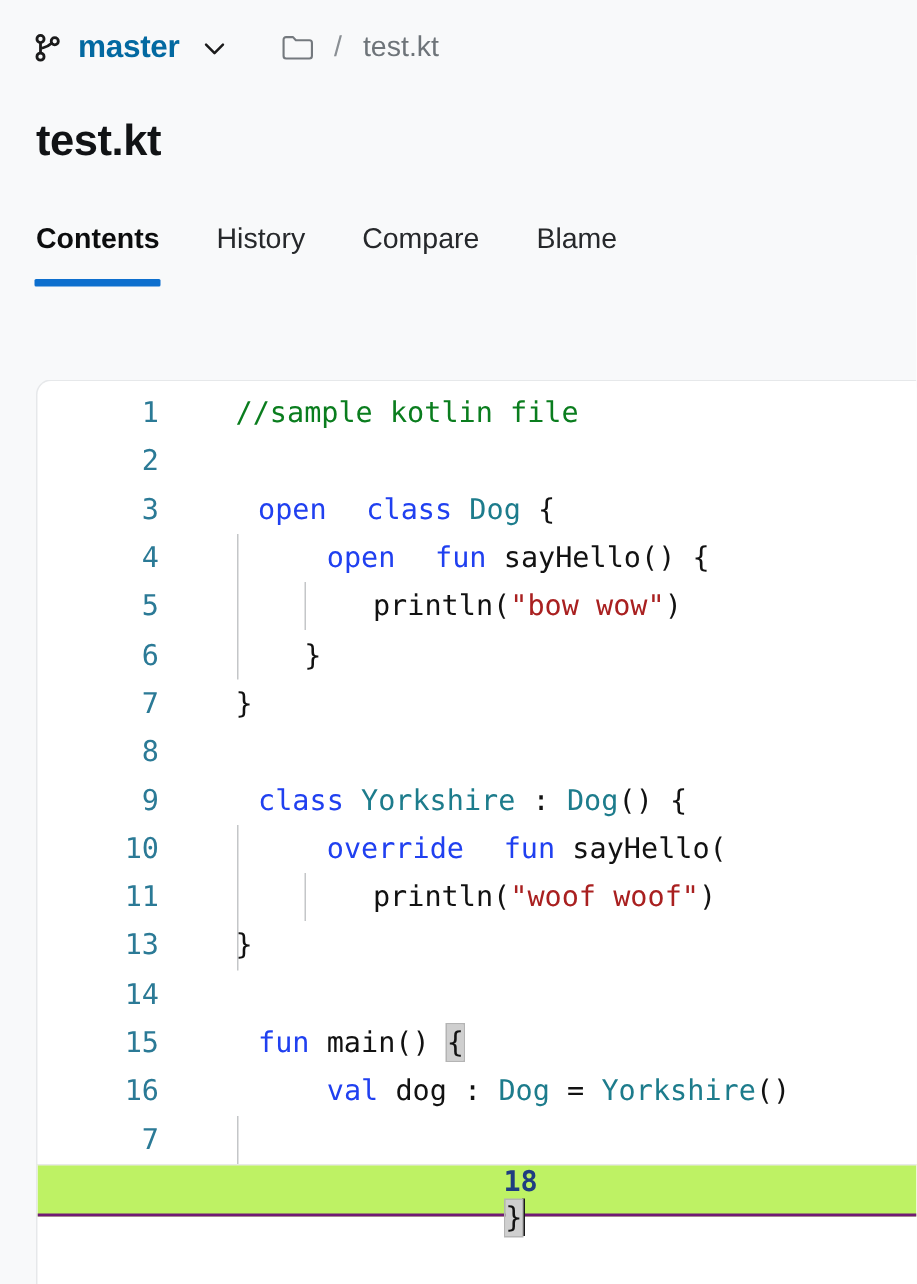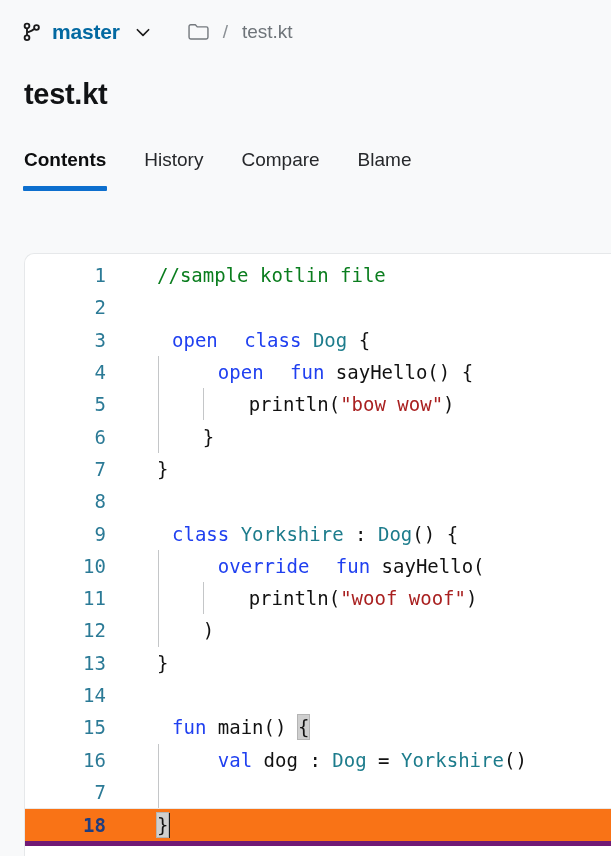--- a/index.html
+++ b/index.html
@@ -123,23 +123,24 @@
     font-size: 19px;
   }
   .code-line {
     position: relative;
     display: flex;
     height: 32.3px;
     align-items: center;
     white-space: pre;
   }
   .code-line.current {
-    background: #f97316;
+    background: #bef264;
     border-top: 1px solid #e9e9e9;
-    border-bottom: 5px solid #701a75;
+    border-bottom: 2px solid #701a75;
+    flex-direction: column;
   }
   .gutter {
     flex: 0 0 auto;
     width: 81px;
     text-align: right;
     padding-right: 0;
     color: #2b7a96;
     font-size: 19px;
     user-select: none;
   }
@@ -237,21 +238,20 @@
       <div class="code-line"><div class="gutter">2</div><div class="code-text">&nbsp;</div></div>
       <div class="code-line"><div class="gutter">3</div><div class="code-text"><span class="tok-kw">open</span><span class="tok-plain"> </span><span class="tok-kw">class</span><span class="tok-plain"> </span><span class="tok-type">Dog</span><span class="tok-plain"> </span><span class="tok-plain">{</span></div></div>
       <div class="code-line"><div class="gutter">4</div><div class="code-text"><span class="tok-plain"> </span><span class="tok-plain"> </span><span class="tok-plain"> </span><span class="tok-plain"> </span><span class="tok-kw">open</span><span class="tok-plain"> </span><span class="tok-kw">fun</span><span class="tok-plain"> </span><span class="tok-plain">sayHello</span><span class="tok-plain">(</span><span class="tok-plain">)</span><span class="tok-plain"> </span><span class="tok-plain">{</span></div></div>
       <div class="code-line"><div class="gutter">5</div><div class="code-text"><span class="tok-plain"> </span><span class="tok-plain"> </span><span class="tok-plain"> </span><span class="tok-plain"> </span><span class="tok-plain"> </span><span class="tok-plain"> </span><span class="tok-plain"> </span><span class="tok-plain"> </span><span class="tok-plain">println</span><span class="tok-plain">(</span><span class="tok-str">"bow wow"</span><span class="tok-plain">)</span></div></div>
       <div class="code-line"><div class="gutter">6</div><div class="code-text"><span class="tok-plain"> </span><span class="tok-plain"> </span><span class="tok-plain"> </span><span class="tok-plain"> </span><span class="tok-plain">}</span></div></div>
       <div class="code-line"><div class="gutter">7</div><div class="code-text"><span class="tok-plain">}</span></div></div>
       <div class="code-line"><div class="gutter">8</div><div class="code-text">&nbsp;</div></div>
       <div class="code-line"><div class="gutter">9</div><div class="code-text"><span class="tok-kw">class</span><span class="tok-plain"> </span><span class="tok-type">Yorkshire</span><span class="tok-plain"> </span><span class="tok-plain">:</span><span class="tok-plain"> </span><span class="tok-type">Dog</span><span class="tok-plain">(</span><span class="tok-plain">)</span><span class="tok-plain"> </span><span class="tok-plain">{</span></div></div>
       <div class="code-line"><div class="gutter">10</div><div class="code-text"><span class="tok-plain"> </span><span class="tok-plain"> </span><span class="tok-plain"> </span><span class="tok-plain"> </span><span class="tok-kw">override</span><span class="tok-plain"> </span><span class="tok-kw">fun</span><span class="tok-plain"> </span><span class="tok-plain">sayHello</span><span class="tok-plain">(</span></div></div>
       <div class="code-line"><div class="gutter">11</div><div class="code-text"><span class="tok-plain"> </span><span class="tok-plain"> </span><span class="tok-plain"> </span><span class="tok-plain"> </span><span class="tok-plain"> </span><span class="tok-plain"> </span><span class="tok-plain"> </span><span class="tok-plain"> </span><span class="tok-plain">println</span><span class="tok-plain">(</span><span class="tok-str">"woof woof"</span><span class="tok-plain">)</span></div></div>
-      <div class="code-line"><div class="gutter">12</div><div class="code-text"><span class="tok-plain"> </span><span class="tok-plain"> </span><span class="tok-plain"> </span><span class="tok-plain"> </span><span class="tok-plain">)</span></div></div>
       <div class="code-line"><div class="gutter">13</div><div class="code-text"><span class="tok-plain">}</span></div></div>
       <div class="code-line"><div class="gutter">14</div><div class="code-text">&nbsp;</div></div>
       <div class="code-line"><div class="gutter">15</div><div class="code-text"><span class="tok-kw">fun</span><span class="tok-plain"> </span><span class="tok-plain">main</span><span class="tok-plain">(</span><span class="tok-plain">)</span><span class="tok-plain"> </span><span class="tok-plain brace-match">{</span></div></div>
       <div class="code-line"><div class="gutter">16</div><div class="code-text"><span class="tok-plain"> </span><span class="tok-plain"> </span><span class="tok-plain"> </span><span class="tok-plain"> </span><span class="tok-kw">val</span><span class="tok-plain"> </span><span class="tok-plain">dog</span><span class="tok-plain"> </span><span class="tok-plain">:</span><span class="tok-plain"> </span><span class="tok-type">Dog</span><span class="tok-plain"> </span><span class="tok-plain">=</span><span class="tok-plain"> </span><span class="tok-type">Yorkshire</span><span class="tok-plain">(</span><span class="tok-plain">)</span></div></div>
       <div class="code-line"><div class="gutter">7</div></div>
       <div class="code-line current"><div class="gutter">18</div><div class="code-text"><span class="tok-plain brace-match">}</span><span class="caret"></span></div></div>
     </div>
 </div>
 
 </body></html>

